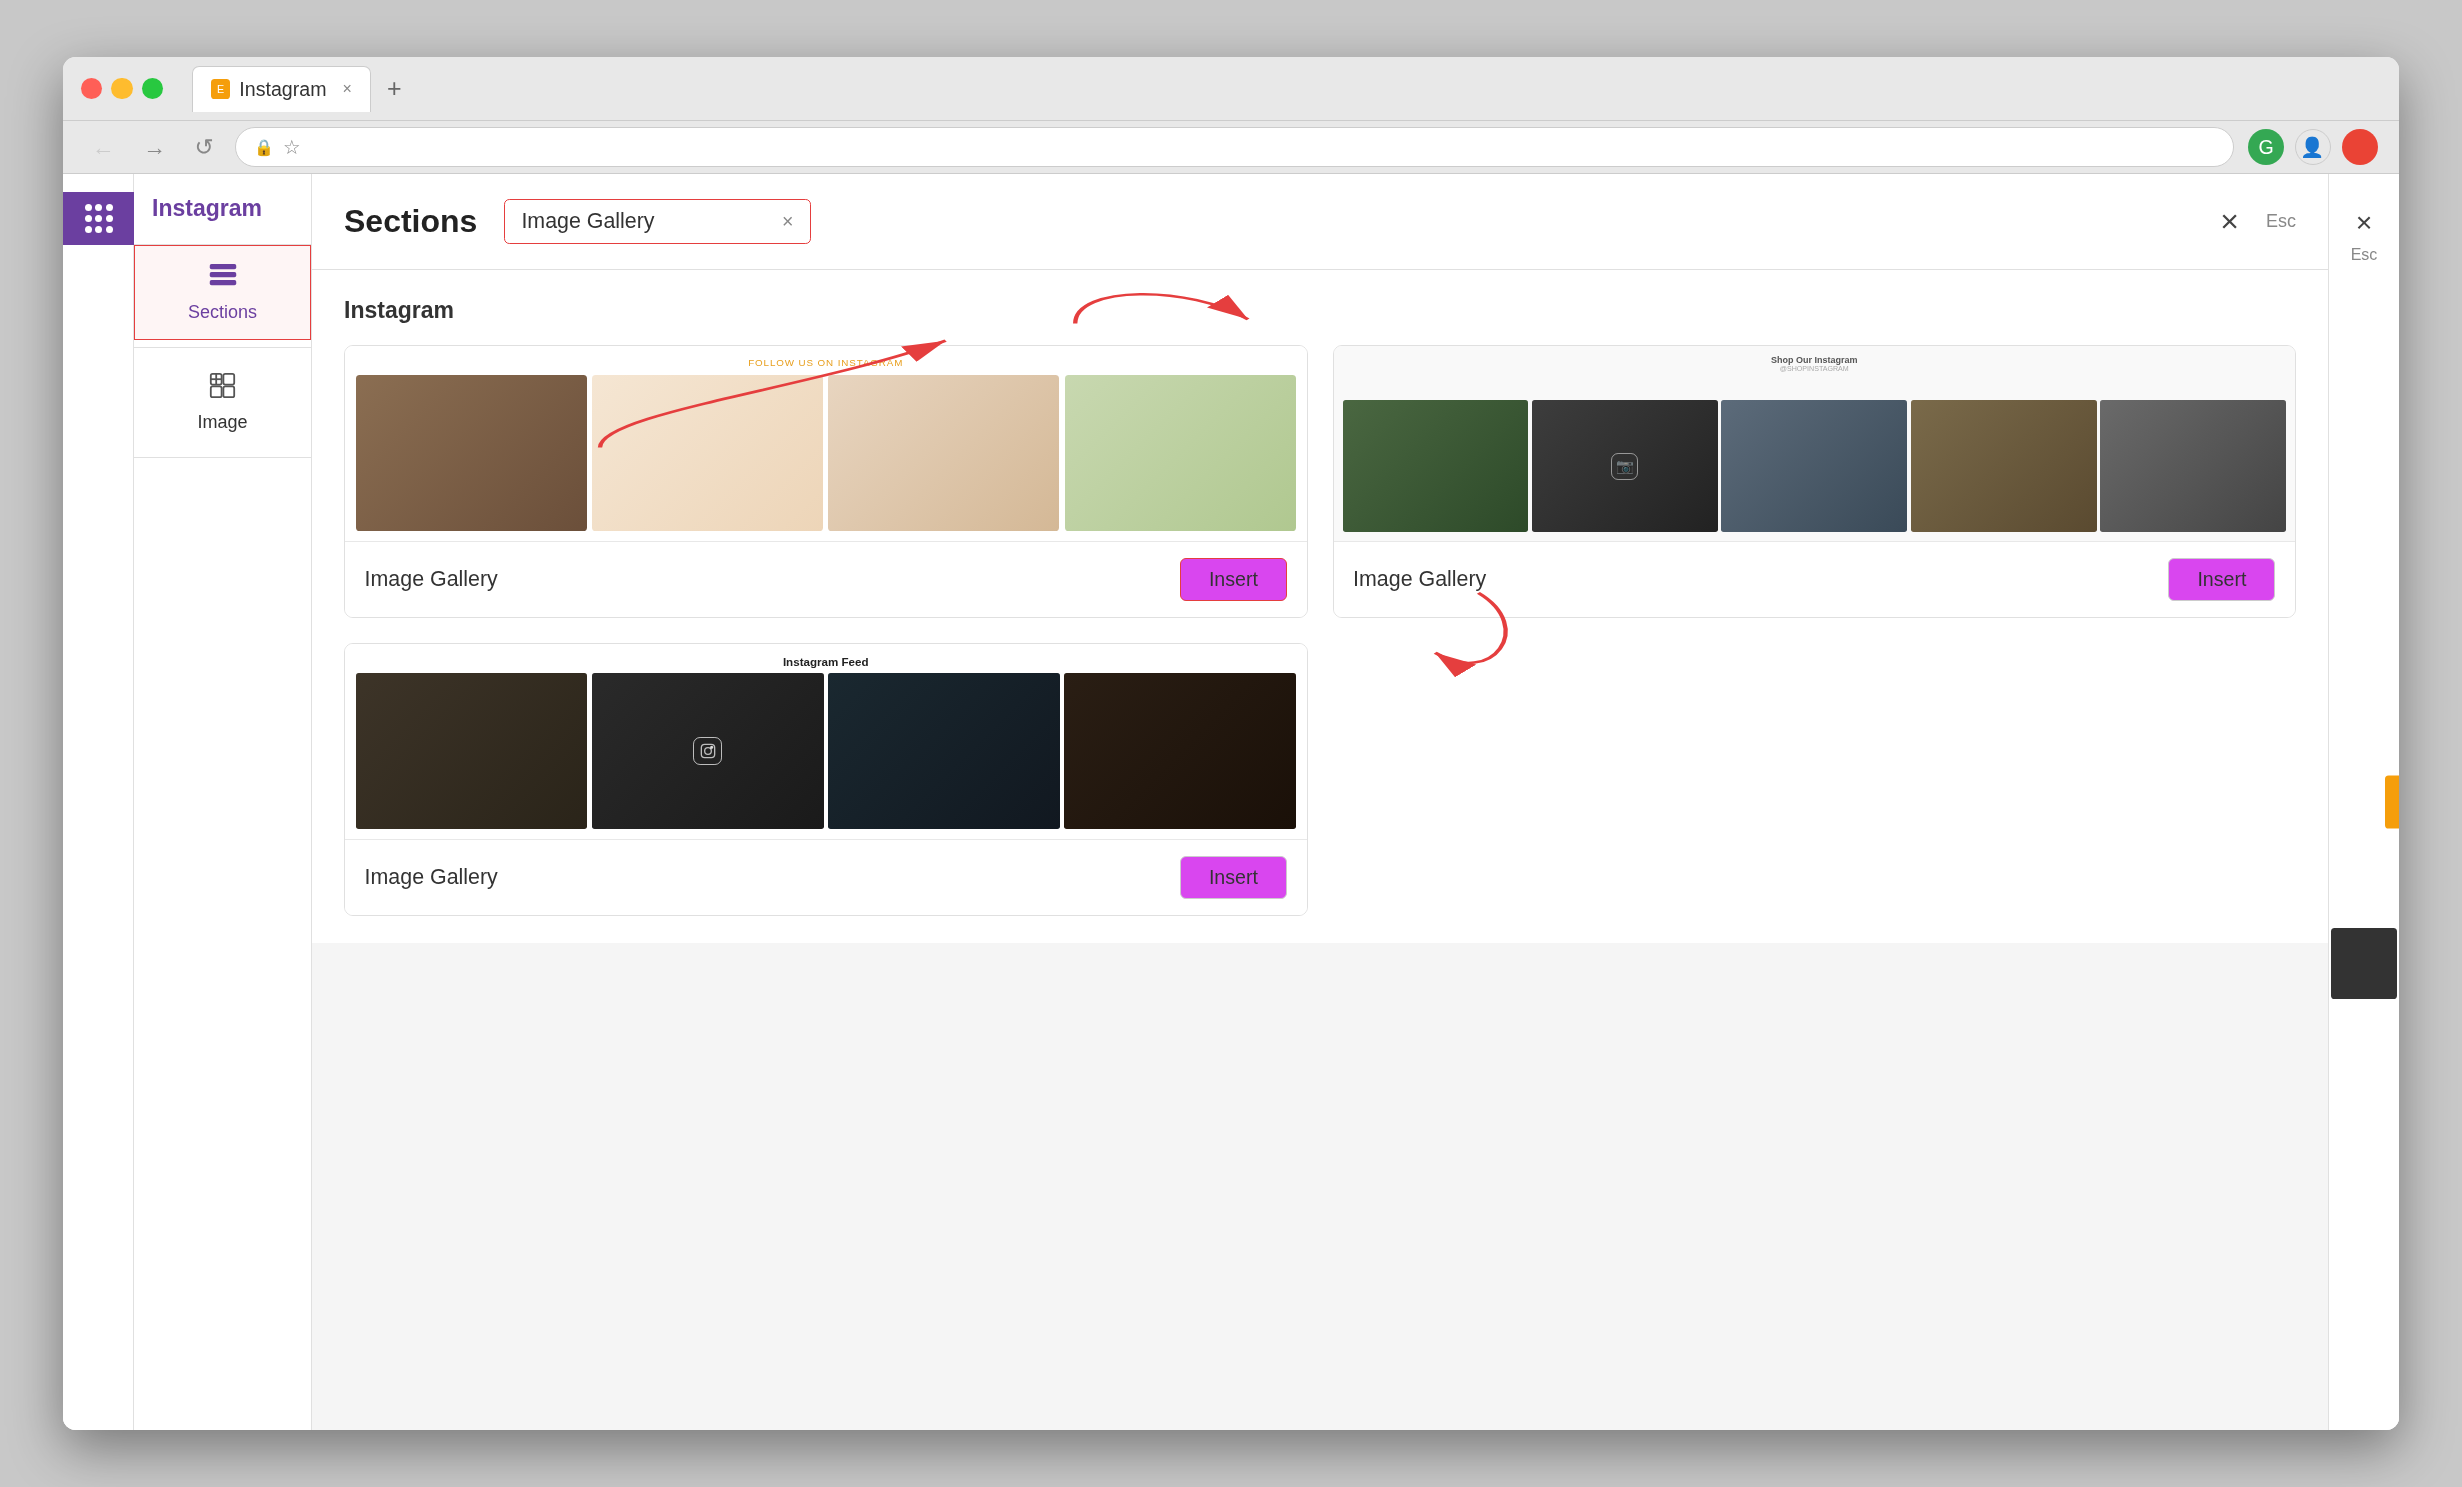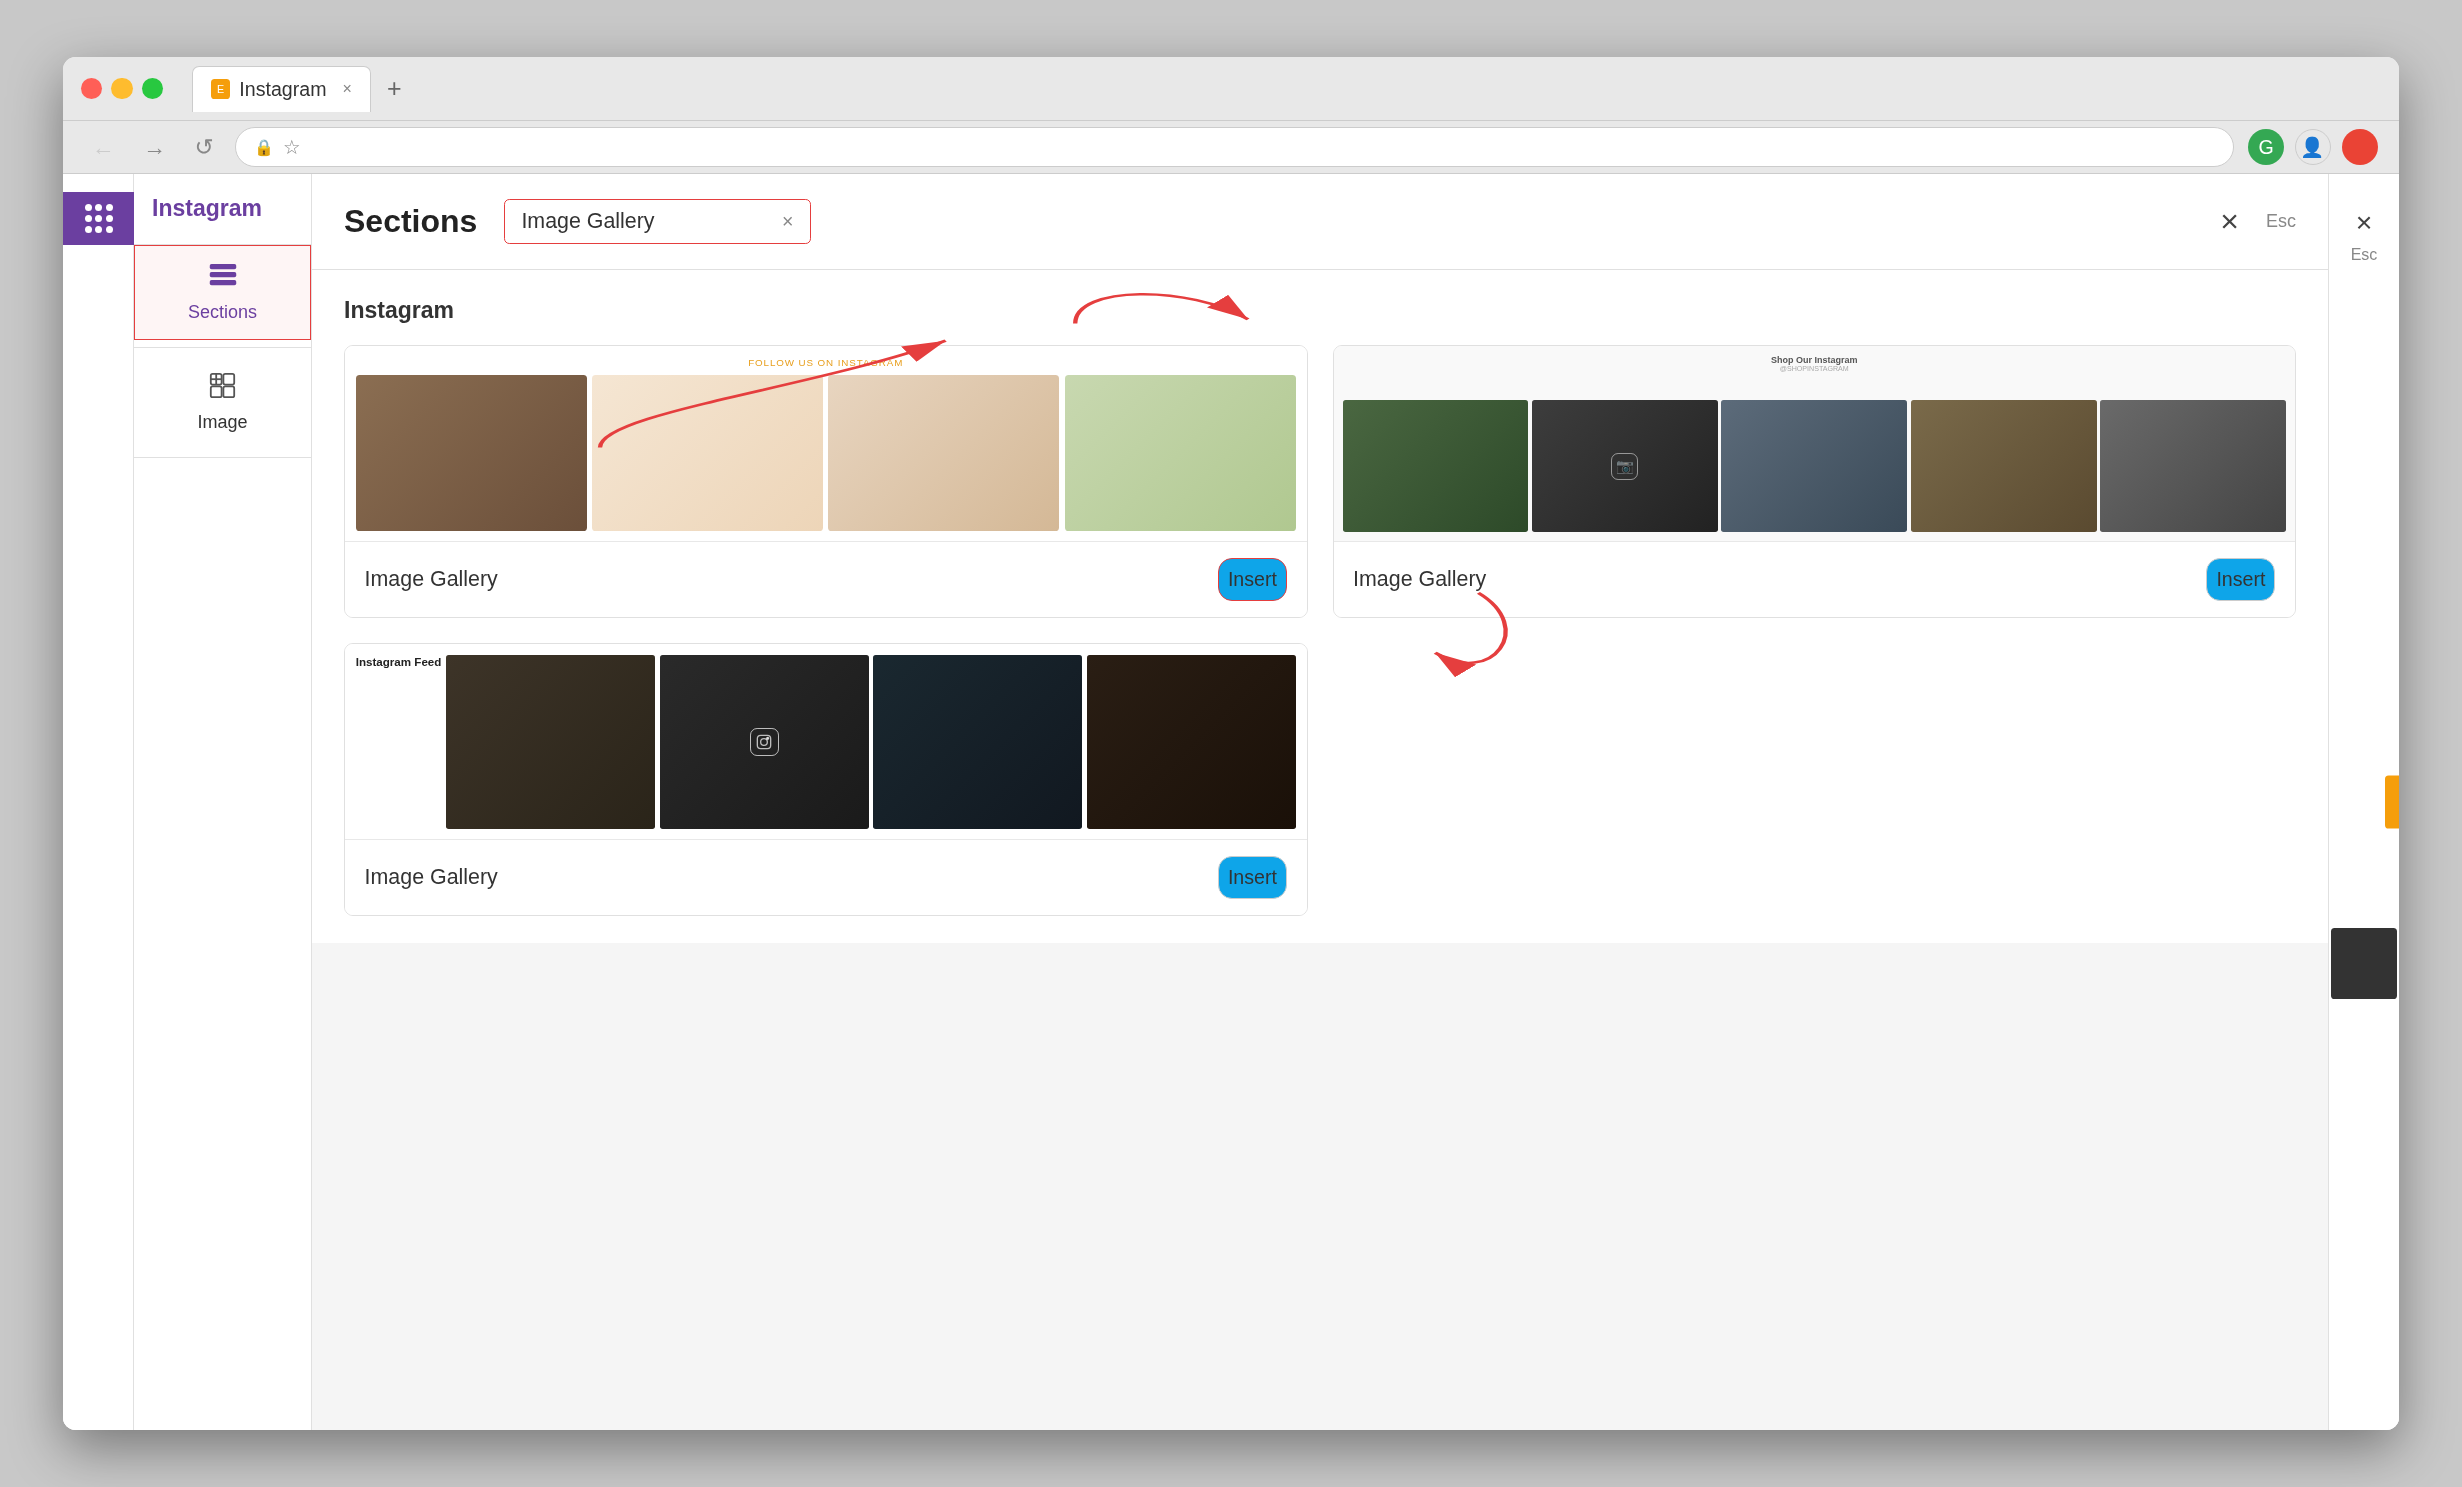--- a/index.html
+++ b/index.html
@@ -403,21 +403,21 @@
     .dark-img-3 { background: linear-gradient(135deg, #5c6b7a, #3a4a58); }
     .dark-img-4 { background: linear-gradient(135deg, #7a6a4a, #5a4a30); }
     .dark-img-5 { background: linear-gradient(135deg, #6a6a6a, #444); }
 
     
     .preview-feed {
       width: 100%;
       height: 100%;
       background: #fff;
       display: flex;
-      flex-direction: row;
+      flex-direction: column;
       padding: 10.7px;
       gap: 5px;
     }
     .feed-title {
       font-size: 11.6px;
       font-weight: 700;
       color: #222;
       text-align: center;
     }
     .feed-images-row {
@@ -455,24 +455,24 @@
       justify-content: space-between;
       padding: 16px 19.6px;
       background: #fff;
     }
     .card-name {
       font-size: 21.4px;
       color: #333;
       font-weight: 400;
     }
     .insert-btn {
-      background: #0ea5e9;
+      background: #d946ef;
       border: 0.9px solid #ccc;
-      border-radius: 14px;
-      padding: 9px 9px;
+      border-radius: 6px;
+      padding: 9px 28px;
       font-size: 19.6px;
       font-weight: 500;
       color: #333;
       cursor: pointer;
     }
     .insert-btn.highlighted {
       border: 1.8px solid #e53e3e;
     }
 
     

